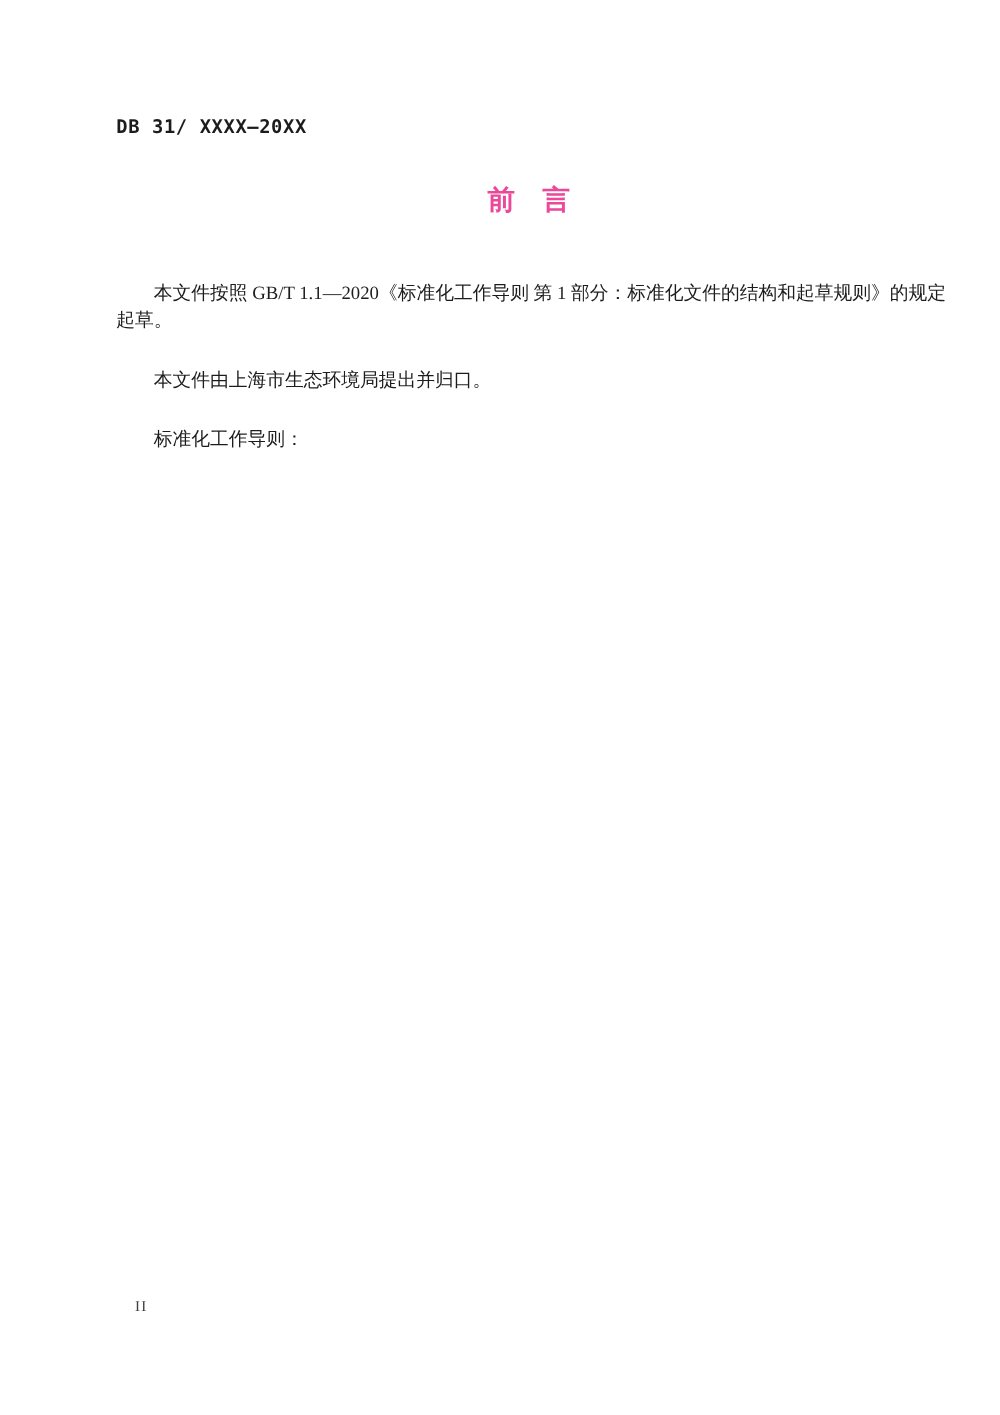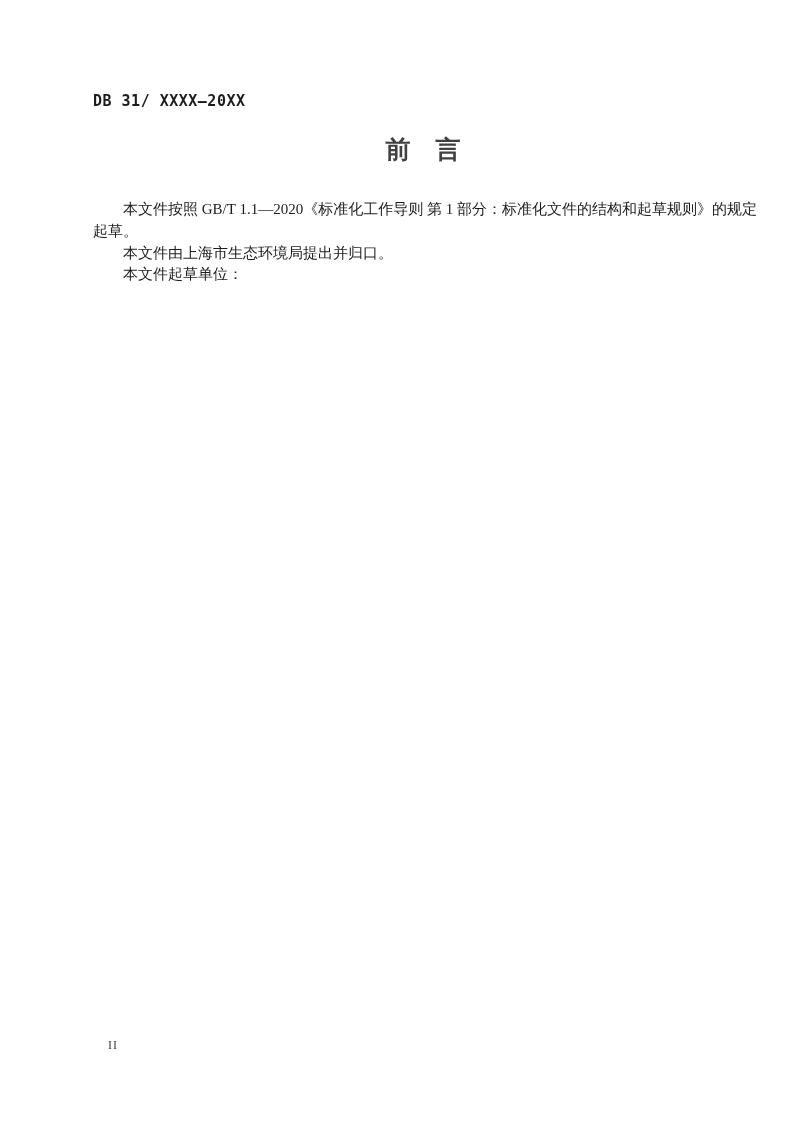--- a/index.html
+++ b/index.html
@@ -25,43 +25,44 @@
     font-weight: 600;
     letter-spacing: 0.5px;
     color: #1c1c1c;
     white-space: nowrap;
   }
   .doc-title {
     position: absolute;
     left: 46px;
     right: 0;
     top: 129px;
-    margin: 4px;
+    margin: 16px;
     text-align: center;
     font-family: "Liberation Sans", "DejaVu Sans", sans-serif;
-    font-size: 25px;
+    font-size: 22px;
     font-weight: 700;
-    color: #404040;
+    color: #ec4899;
     white-space: nowrap;
   }
   .doc-body {
     position: absolute;
     left: 93px;
     top: 199px;
     width: 660px;
   }
   .body-line {
     font-size: 15px;
     line-height: 21.8px;
     height: 21.8px;
     white-space: nowrap;
     color: #1c1c1c;
   }
   .body-line.indent {
     padding-left: 30px;
+    margin-top: 26px;
   }
   .page-number {
     position: absolute;
     left: 108px;
     top: 1038px;
     font-family: "Liberation Serif", "DejaVu Serif", serif;
     font-size: 12px;
     letter-spacing: 1px;
     color: #3f3f3f;
   }
@@ -72,18 +73,18 @@
 <div class="page">
 
   <div class="header-code">DB 31/ XXXX—20XX</div>
 
   <h1 class="doc-title">前　言</h1>
 
   <div class="doc-body">
     <div class="body-line indent">本文件按照 GB/T 1.1—2020《标准化工作导则 第 1 部分：标准化文件的结构和起草规则》的规定</div>
     <div class="body-line">起草。</div>
     <div class="body-line indent">本文件由上海市生态环境局提出并归口。</div>
-    <div class="body-line indent">本文件起草单位：</div>
+    <div class="body-line indent">标准化工作导则：</div>
   </div>
 
   <div class="page-number">II</div>
 
 </div>
 
 </body></html>

